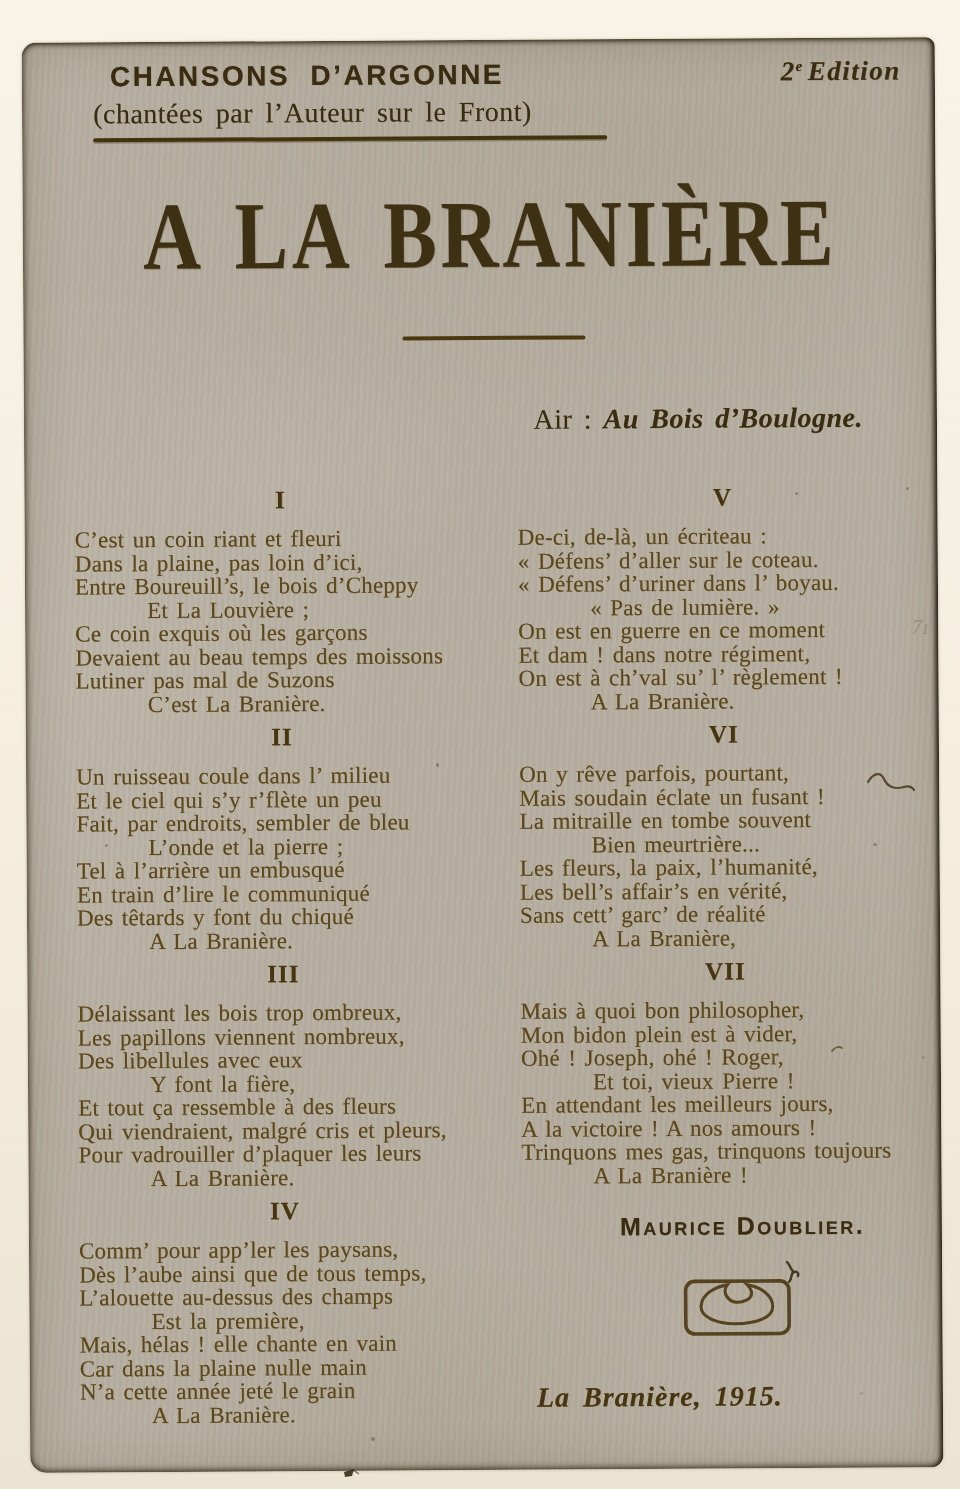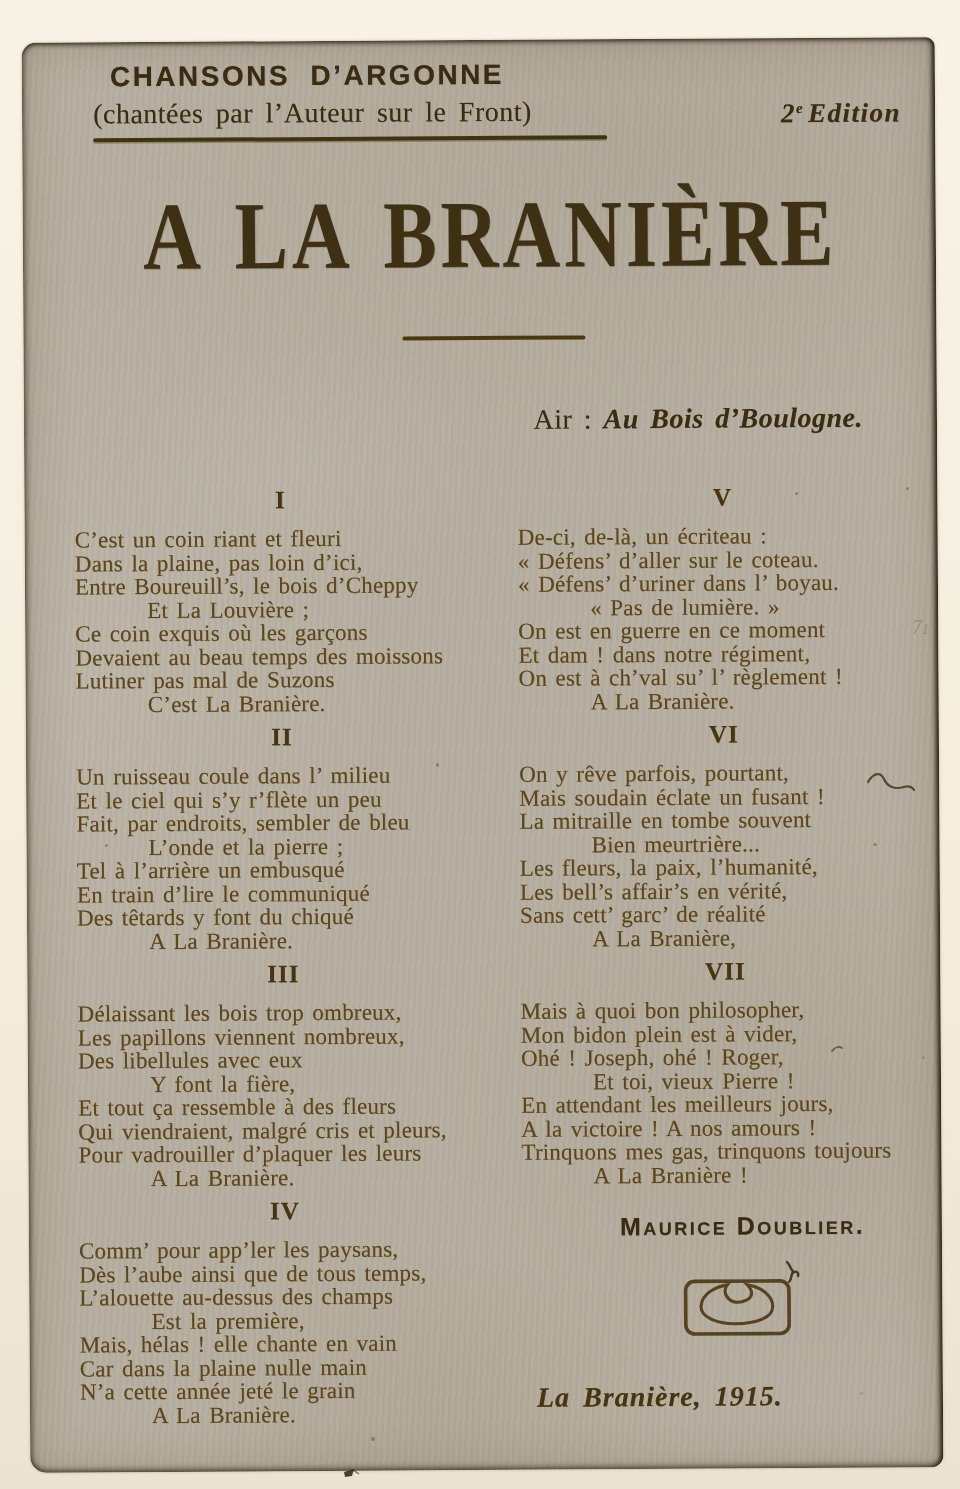--- a/index.html
+++ b/index.html
@@ -47,21 +47,21 @@
   }
   .series-subtitle{
     margin-top:6px;font-size:28px;line-height:32px;
     letter-spacing:.5px;word-spacing:5px;
     text-shadow:.3px .3px .5px rgba(58,44,16,.4);
   }
   .masthead-rule{margin-top:8px;width:514px;height:4px;background:#42330f;border-radius:2px;box-shadow:0 1.5px 0 rgba(66,51,15,.35);}
   .edition{
     position:absolute;top:18px;right:34px;
     font-style:italic;font-weight:700;font-size:27px;color:var(--ink-dark);
-    letter-spacing:1.5px;text-shadow:.3px .3px .6px rgba(58,44,16,.4);margin-top:42px;
+    letter-spacing:1.5px;text-shadow:.3px .3px .6px rgba(58,44,16,.4);
   }
   .edition sup{font-size:15px;vertical-align:9px;margin-right:4px;}
   .main-title{
     position:absolute;top:144px;left:0;width:100%;
     text-align:center;padding-left:22px;
     font-weight:700;font-size:80px;line-height:1.05;
     letter-spacing:4px;word-spacing:10px;
     transform:scaleY(1.2);transform-origin:top center;
     color:#3e3012;text-shadow:.5px .5px 1px rgba(62,48,18,.45);
     white-space:nowrap;

